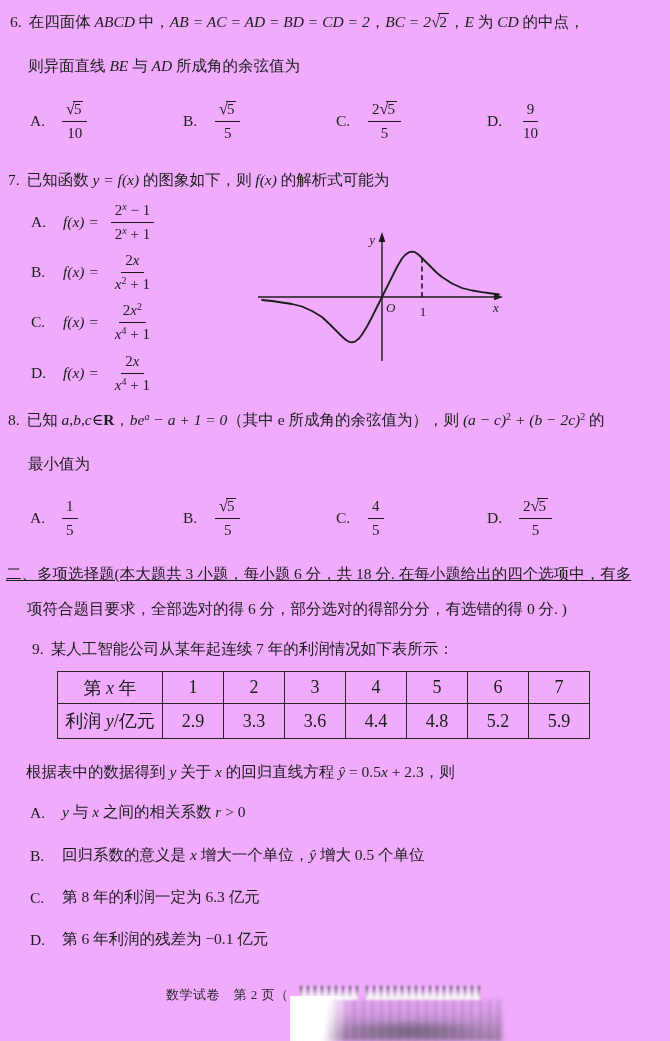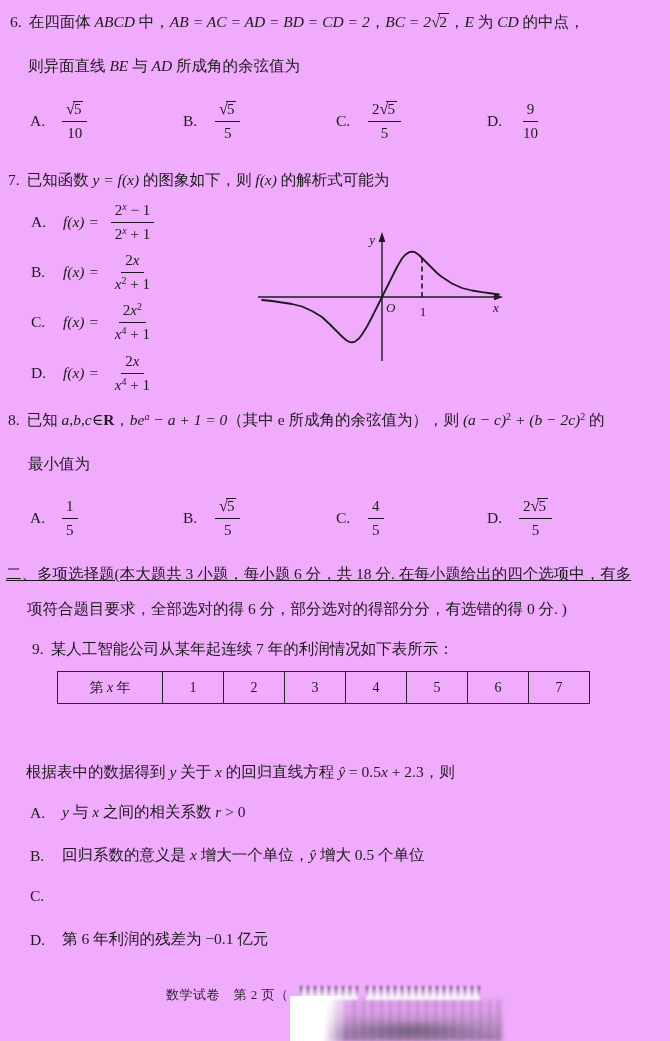--- a/index.html
+++ b/index.html
@@ -15,21 +15,21 @@
   sup.s{font-size:10px;vertical-align:5px;line-height:0;}
   .opt-row{display:flex;align-items:center;gap:12px;font-size:15.5px;}
   .opt-label{min-width:20px;}
   .frac{display:inline-flex;flex-direction:column;align-items:center;text-align:center;
         font-size:15px;line-height:19px;vertical-align:middle;}
   .frac .num{padding:0 4px 2px;border-bottom:1.4px solid #1b1b1b;}
   .frac .den{padding:2px 4px 0;}
   .sqrt{white-space:nowrap;}
   .sqrt .sym{font-size:1.08em;}
   .sqrt .rad{border-top:1.3px solid #1b1b1b;padding:0 2px 0 1px;margin-left:-2px;display:inline-block;line-height:1.05;}
-  .data-table{border-collapse:collapse;font-size:14px;table-layout:fixed;}
+  .data-table{border-collapse:collapse;font-size:18px;table-layout:fixed;}
   .data-table td{border:1.6px solid #262626;text-align:center;padding:0;}
   .graph-svg text{font-family:"Liberation Serif","DejaVu Serif",serif;}
   .footer{font-size:13px;letter-spacing:0.5px;color:#2a2a2a;}
   .smudge-text{background-image:
       linear-gradient(to bottom, rgba(255,255,255,0) 0px, rgba(255,255,255,0.95) 85%),
       repeating-linear-gradient(90deg, #3e3e48 0px, #3e3e48 2.5px, rgba(255,255,255,0) 2.5px, rgba(255,255,255,0) 7px);
     filter:blur(1.3px);}
   .smudge-streaks{background-image:
       linear-gradient(to top, rgba(88,88,100,0.5), rgba(255,255,255,0) 75%),
       repeating-linear-gradient(90deg, rgba(70,70,82,0.45) 0px, rgba(70,70,82,0.45) 3px, rgba(255,255,255,0) 3px, rgba(255,255,255,0) 9px);
@@ -189,37 +189,48 @@
         <tr style="height:32px;">
       <td><span>第 </span><span class="it">x</span><span> 年</span></td>
       <td>1</td>
       <td>2</td>
       <td>3</td>
       <td>4</td>
       <td>5</td>
       <td>6</td>
       <td>7</td>
     </tr>
+    <tr style="height:35px;">
+      <td><span>利润 </span><span class="it">y</span><span>/亿元</span></td>
+      <td>2.9</td>
+      <td>3.3</td>
+      <td>3.6</td>
+      <td>4.4</td>
+      <td>4.8</td>
+      <td>5.2</td>
+      <td>5.9</td>
+    </tr>
   </tbody>
     </table>
 
   <div class="abs line" style="left:26px;top:761px;">
     <span>根据表中的数据得到 </span><span class="it">y</span><span> 关于 </span><span class="it">x</span><span> 的回归直线方程 </span><span class="it">ŷ</span><span> = 0.5</span><span class="it">x</span><span> + 2.3，则</span>
   </div>
 
   <div class="abs opt-row" style="left:30px;top:802px;">
     <span class="opt-label">A.</span>
     <span><span class="it">y</span><span> 与 </span><span class="it">x</span><span> 之间的相关系数 </span><span class="it">r</span><span> &gt; 0</span></span>
   </div>
   <div class="abs opt-row" style="left:30px;top:845px;">
     <span class="opt-label">B.</span>
     <span><span>回归系数的意义是 </span><span class="it">x</span><span> 增大一个单位，</span><span class="it">ŷ</span><span> 增大 0.5 个单位</span></span>
   </div>
   <div class="abs opt-row" style="left:30px;top:887px;">
     <span class="opt-label">C.</span>
+    <span>第 8 年的利润一定为 6.3 亿元</span>
   </div>
   <div class="abs opt-row" style="left:30px;top:929px;">
     <span class="opt-label">D.</span>
     <span>第 6 年利润的残差为 −0.1 亿元</span>
   </div>
 
   <div class="abs footer" style="left:166px;top:986px;text-align:center;">数学试卷　第 2 页（</div>
   <div class="abs smudge-text" style="left:300px;top:986px;width:58px;height:14px;"></div>
   <div class="abs smudge-text" style="left:366px;top:986px;width:114px;height:14px;"></div>
   <div class="abs smudge-streaks" style="left:326px;top:1000px;width:176px;height:41px;"></div>

